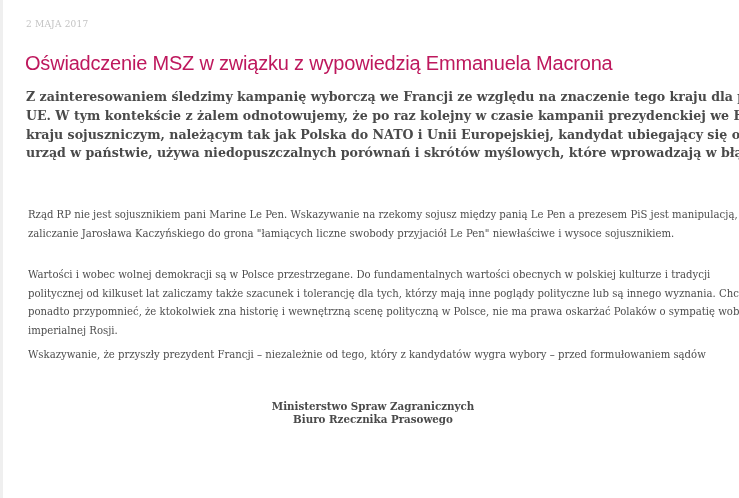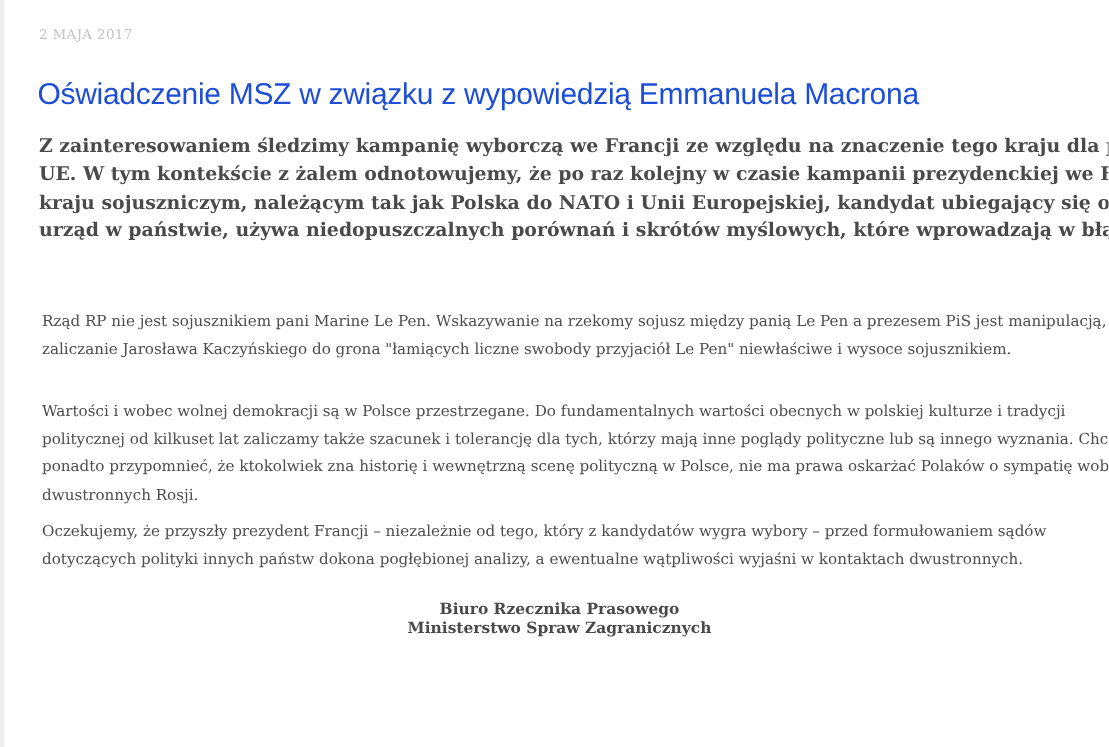--- a/index.html
+++ b/index.html
@@ -29,21 +29,21 @@
       color: #c3c3c3;
       letter-spacing: 0.2px;
     }
     .title {
       position: absolute;
       left: 22px; top: 52px;
       margin: 0;
       font-family: "Liberation Sans", sans-serif;
       font-size: 20px;
       font-weight: normal;
-      color: #1d4ed8;
+      color: #be185d;
       letter-spacing: -0.2px;
       white-space: nowrap;
     }
     .lead {
       position: absolute;
       left: 23px; top: 88px;
       width: 700px;
       margin: 0;
       font-family: "DejaVu Serif", serif;
       font-weight: bold;
@@ -97,26 +97,25 @@
 
   <p class="para p1">
     <span>Rząd RP nie jest sojusznikiem pani Marine Le Pen. Wskazywanie na rzekomy sojusz między panią Le Pen a prezesem PiS jest manipulacją, a</span>
     <span>zaliczanie Jarosława Kaczyńskiego do grona "łamiących liczne swobody przyjaciół Le Pen" niewłaściwe i wysoce sojusznikiem.</span>
   </p>
 
   <p class="para p2">
     <span>Wartości i wobec wolnej demokracji są w Polsce przestrzegane. Do fundamentalnych wartości obecnych w polskiej kulturze i tradycji</span>
     <span>politycznej od kilkuset lat zaliczamy także szacunek i tolerancję  dla tych, którzy mają inne poglądy polityczne lub są innego wyznania. Chcemy</span>
     <span>ponadto przypomnieć, że ktokolwiek zna historię i wewnętrzną scenę polityczną w Polsce, nie ma prawa oskarżać Polaków o sympatię wobec</span>
-    <span>dwustronnych Rosji.</span>
+    <span>imperialnej Rosji.</span>
   </p>
 
   <p class="para p3">
-    <span>Oczekujemy, że przyszły prezydent Francji – niezależnie od tego, który z kandydatów wygra wybory – przed formułowaniem sądów</span>
-    <span>dotyczących polityki innych państw dokona pogłębionej analizy, a ewentualne wątpliwości wyjaśni w kontaktach dwustronnych.</span>
+    <span>Wskazywanie, że przyszły prezydent Francji – niezależnie od tego, który z kandydatów wygra wybory – przed formułowaniem sądów</span>
   </p>
 
   <div class="signature">
+    <span>Ministerstwo Spraw Zagranicznych</span>
     <span>Biuro Rzecznika Prasowego</span>
-    <span>Ministerstwo Spraw Zagranicznych</span>
   </div>
 
 </div>
 
 </body></html>

